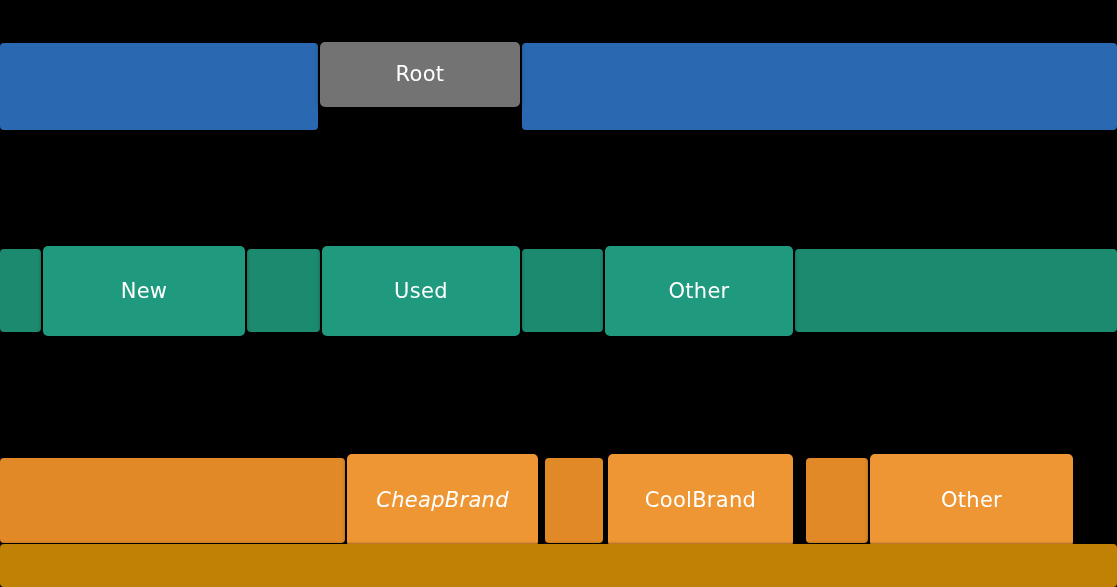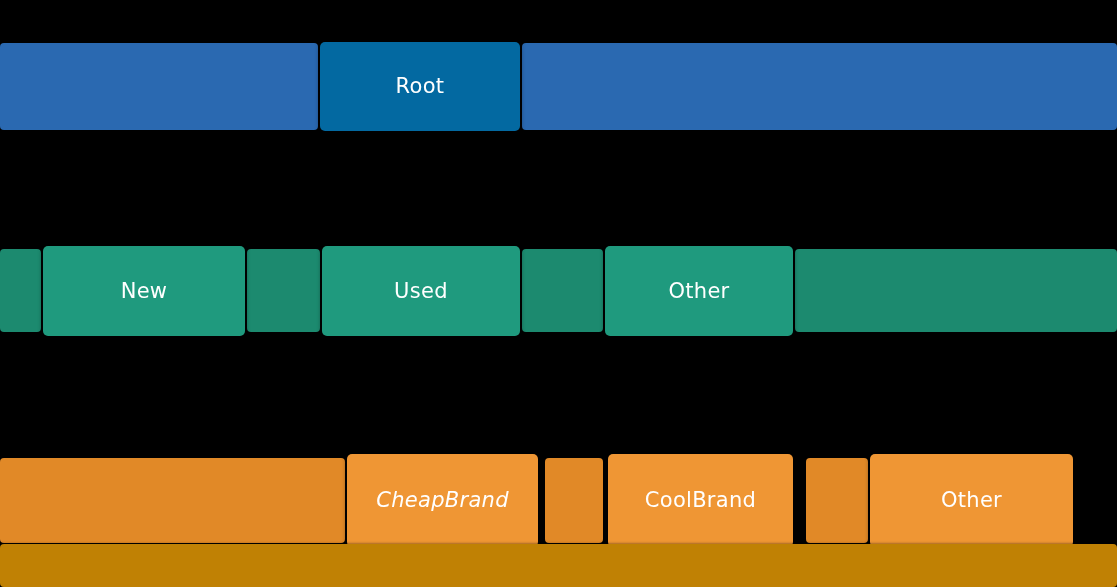--- a/index.html
+++ b/index.html
@@ -35,21 +35,21 @@
     white-space: nowrap;
     letter-spacing: 0.3px;
   }
 </style>
 </head>
 <body>
 
 <div id="canvas" style="background: rgb(0, 0, 0);">
     <div class="seg" style="left: 0px; width: 318px; top: 43px; height: 87px; background: rgb(42, 105, 177);"></div>
     <div class="seg" style="left: 522px; width: 595px; top: 43px; height: 87px; background: rgb(42, 105, 177);"></div>
-    <div class="node" style="left: 320px; width: 200px; top: 42px; height: 89px; background: #0369a1;">
+    <div class="node" style="left: 320px; width: 200px; top: 42px; height: 65px; background: #737373;">
       <span class="node-label" style="color: rgb(255, 255, 255);">Root</span>
     </div>
     <div class="seg" style="left: 0px; width: 41px; top: 249px; height: 83px; background: rgb(28, 138, 111);"></div>
     <div class="seg" style="left: 247px; width: 73px; top: 249px; height: 83px; background: rgb(28, 138, 111);"></div>
     <div class="seg" style="left: 522px; width: 81px; top: 249px; height: 83px; background: rgb(28, 138, 111);"></div>
     <div class="seg" style="left: 795px; width: 322px; top: 249px; height: 83px; background: rgb(28, 138, 111);"></div>
     <div class="node" style="left: 43px; width: 202px; top: 246px; height: 90px; background: rgb(31, 154, 126);">
       <span class="node-label" style="color: rgb(255, 255, 255);">New</span>
     </div>
     <div class="node" style="left: 322px; width: 198px; top: 246px; height: 90px; background: rgb(31, 154, 126);">

